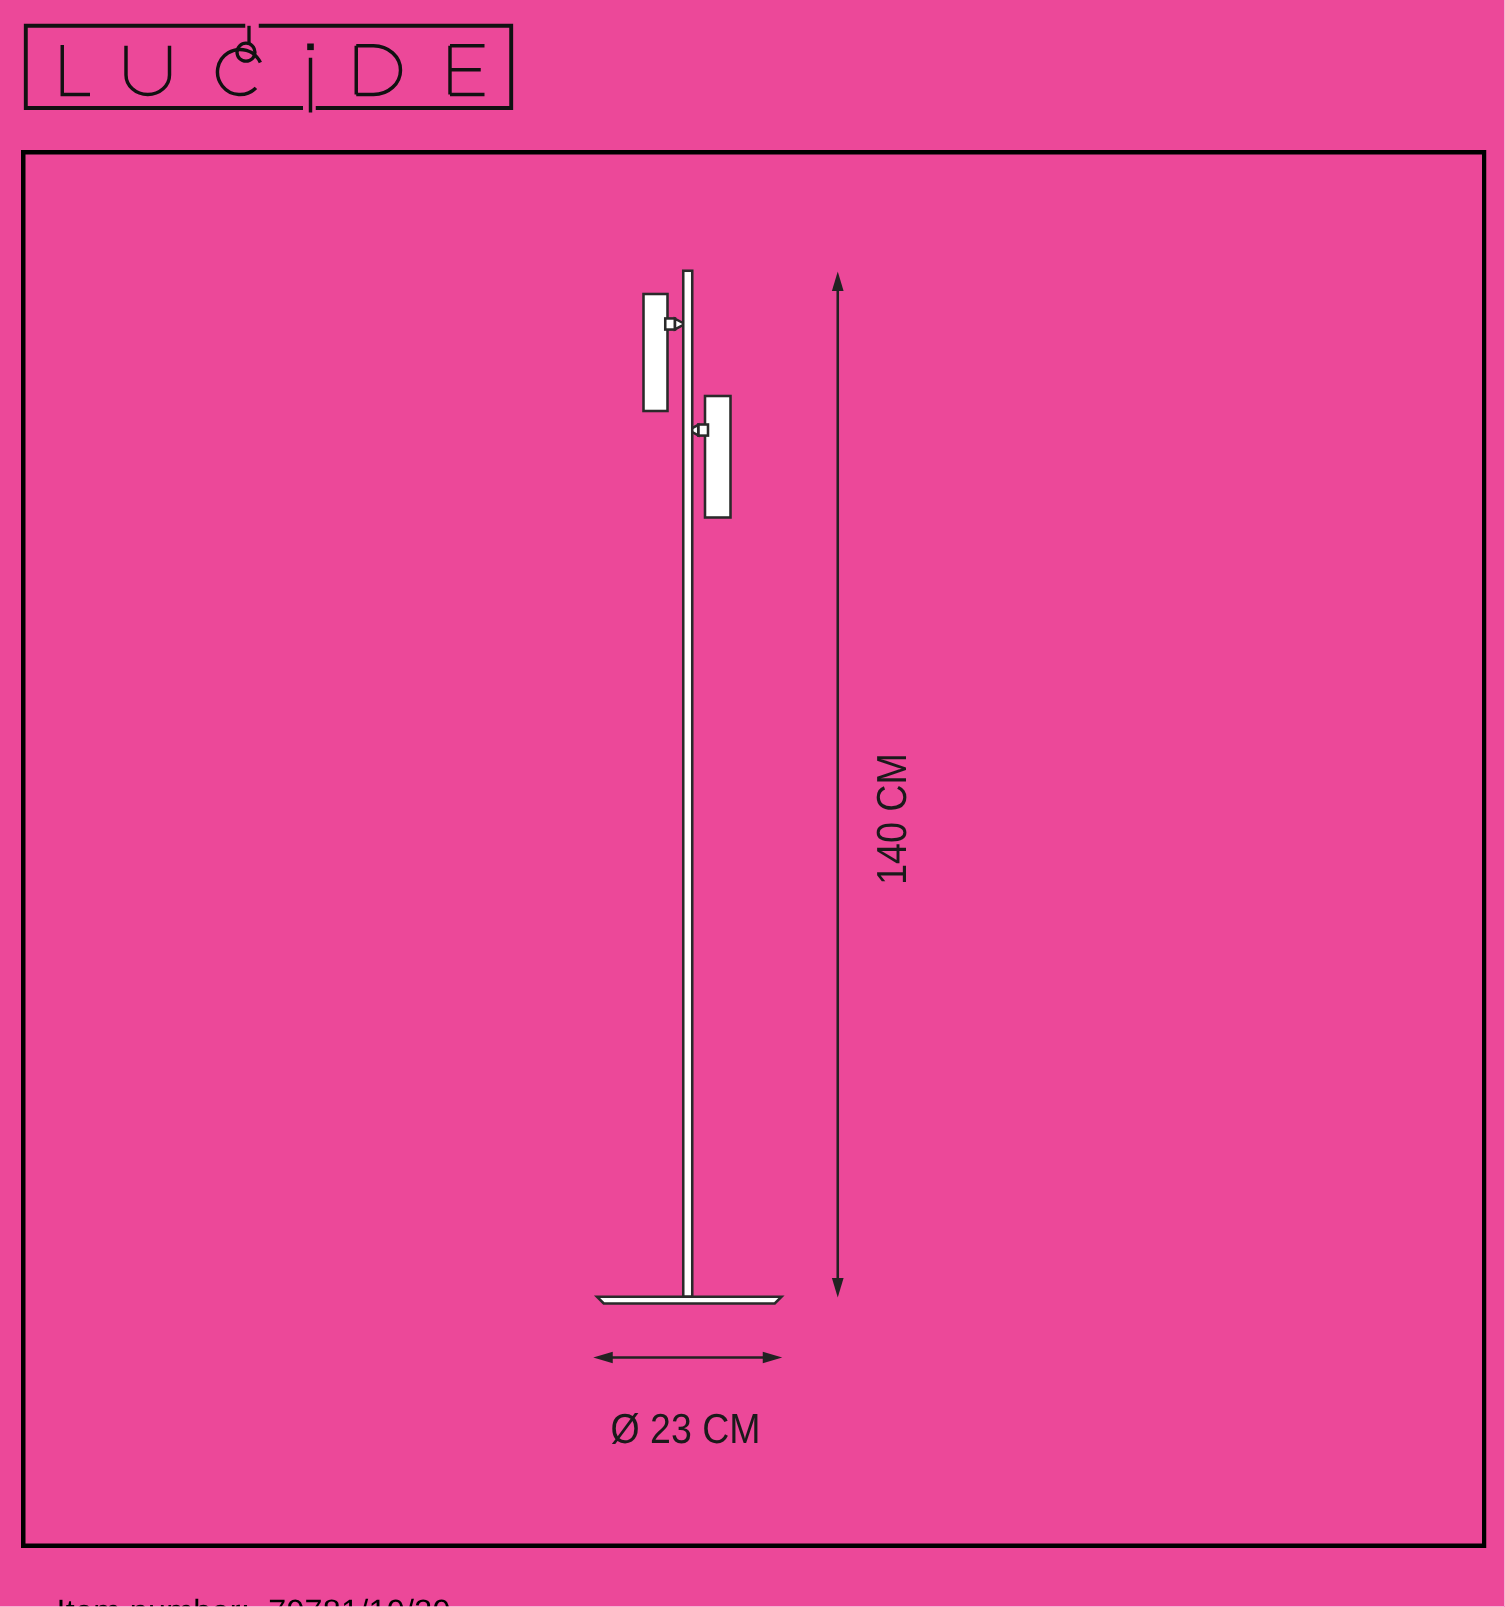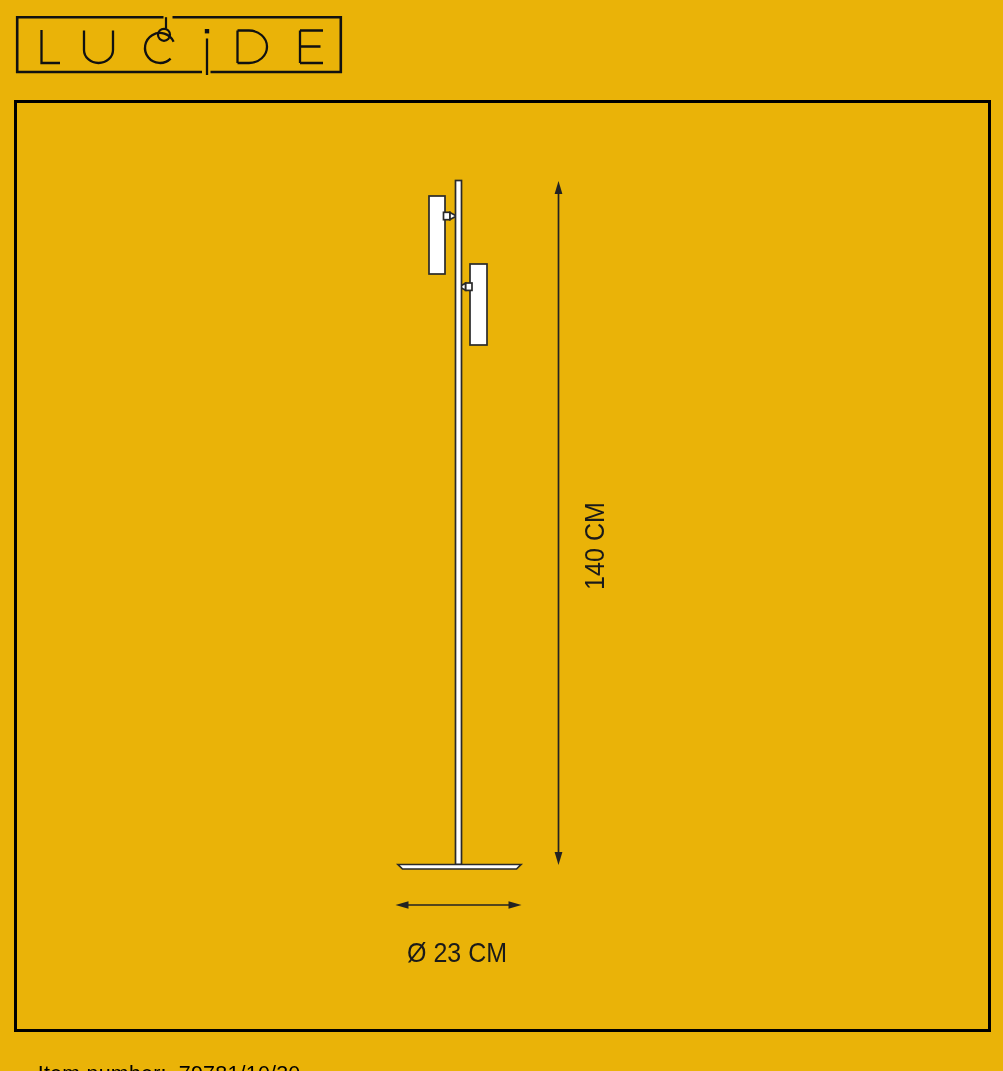--- a/index.html
+++ b/index.html
@@ -4,21 +4,21 @@
 <style>
   html, body {
     margin: 0;
     padding: 0;
     background: #ffffff;
   }
   .page {
     position: relative;
     width: 1003px;
     height: 1071px;
-    background: #eab308;
+    background: #ec4899;
     font-family: "Liberation Sans", sans-serif;
     overflow: hidden;
   }
   .logo-svg {
     position: absolute;
     left: 14px;
     top: 14px;
   }
   .diagram-svg {
     position: absolute;

